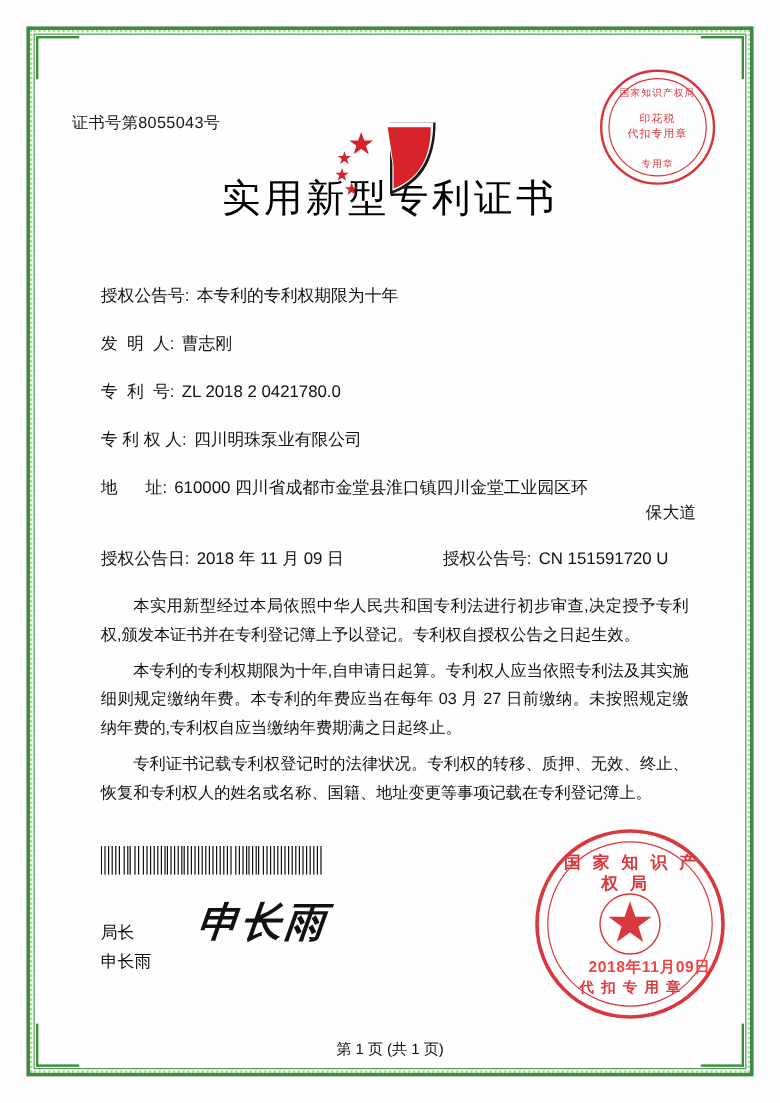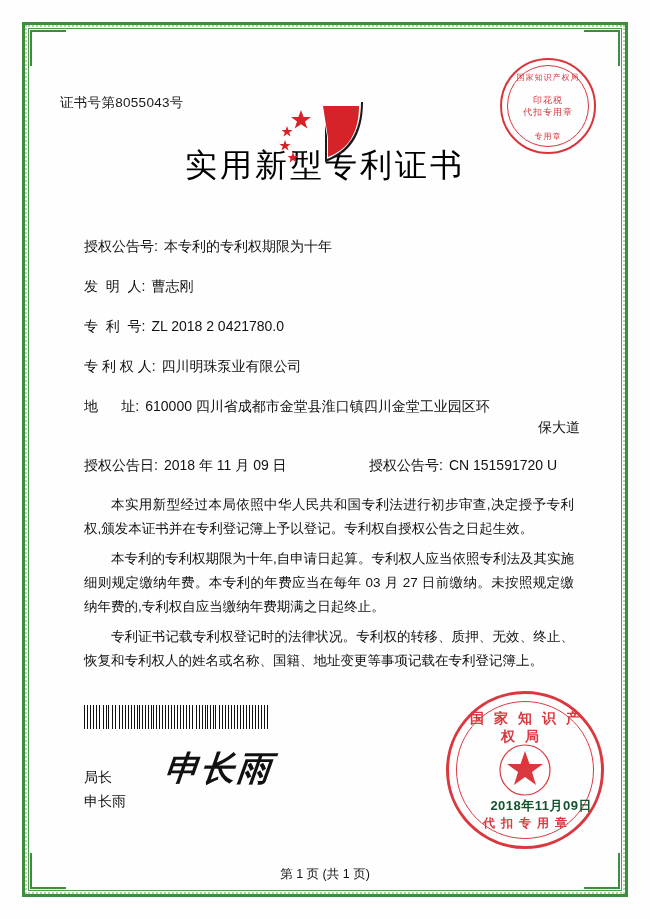--- a/index.html
+++ b/index.html
@@ -289,21 +289,21 @@
     font-size: 12px;
     font-weight: bold;
     letter-spacing: 6px;
     text-indent: 6px;
   }
   .seal-date {
     position: absolute;
     right: 58px;
     bottom: 104px;
     font-size: 13px;
-    color: #14532d;
+    color: #ef4444;
     font-weight: bold;
     letter-spacing: .5px;
   }
 </style>
 </head>
 <body>
 
 <div class="page">
 
   <div class="frame-outer"></div>

